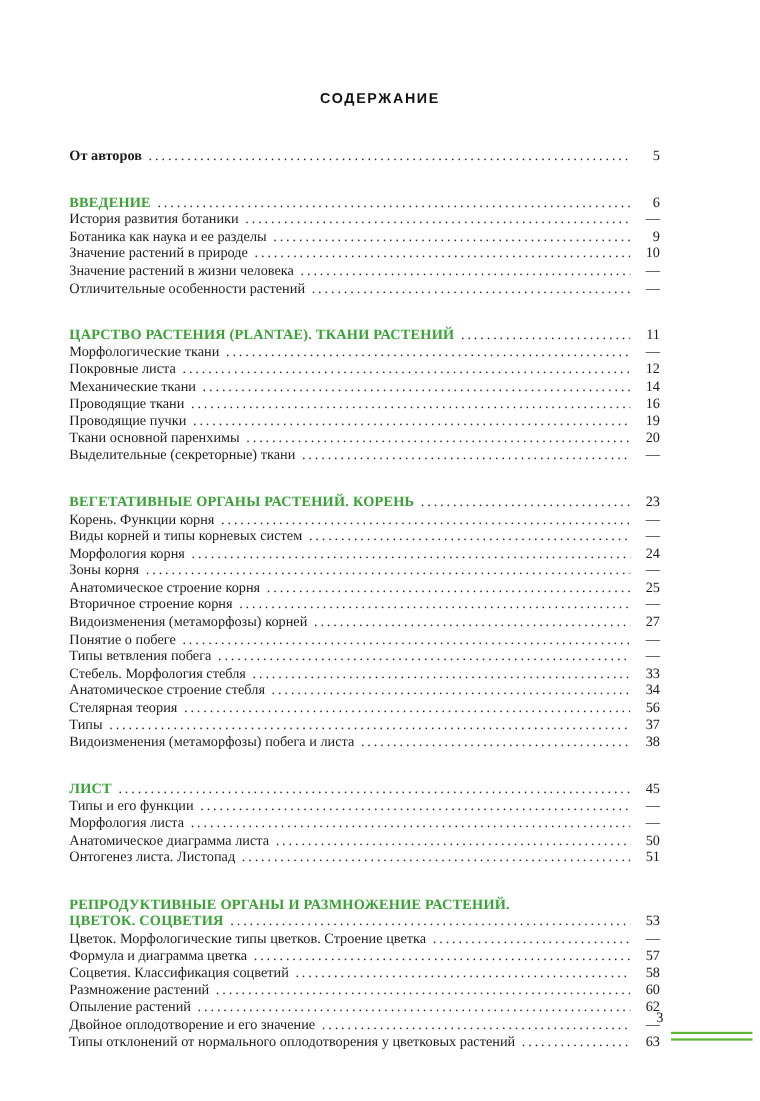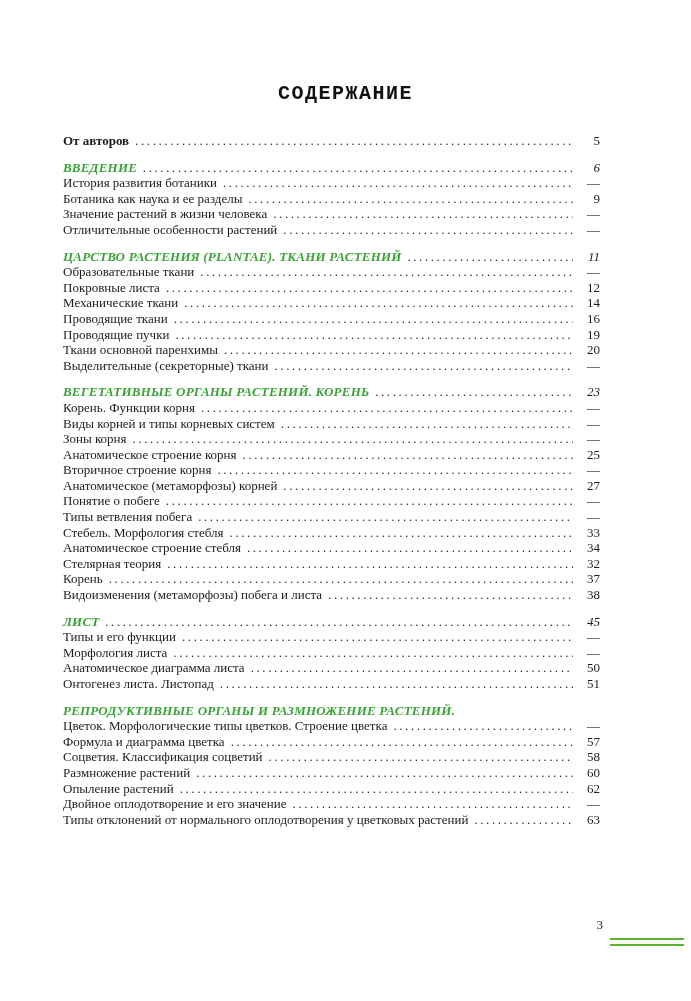--- a/index.html
+++ b/index.html
@@ -14,38 +14,38 @@
     overflow:hidden;
   }
   .page {
     position:absolute; inset:0;
     background:#fff;
   }
   .doc-title {
     position:absolute;
     top:82px; left:0; right:0;
     text-align:center;
-    font-family:Liberation Mono, monospace;
+    font-family:Liberation Sans, sans-serif;
     font-weight:bold;
-    font-size:20px;
+    font-size:13px;
     letter-spacing:1.5px;
     color:#111;
   }
   .toc {
     position:absolute;
     left:63px; right:91px; top:133px;
   }
   .row {
     display:flex;
     align-items:flex-start;
     font-size:13px;
     line-height:15.6px;
     white-space:nowrap;
   }
-  .row.gap { margin-top:11px;font-style:italic; }
+  .row.gap { margin-top:27px; }
   .row .label { flex:0 0 auto; }
   .row.bold .label { font-weight:bold; }
   .row.chapter .label,
   .row.chapter-head .label {
     color:var(--green);
     font-weight:bold;
     letter-spacing:0.2px;
   }
   .leader {
     flex:1 1 auto;
@@ -104,36 +104,41 @@
     <span class="label">История развития ботаники</span>
     <span class="leader"></span>
     <span class="pagenum">—</span>
   </div>
       <div class="row section">
     <span class="label">Ботаника как наука и ее разделы</span>
     <span class="leader"></span>
     <span class="pagenum">9</span>
   </div>
       <div class="row section">
+    <span class="label">Значение растений в природе</span>
+    <span class="leader"></span>
+    <span class="pagenum">10</span>
+  </div>
+      <div class="row section">
     <span class="label">Значение растений в жизни человека</span>
     <span class="leader"></span>
     <span class="pagenum">—</span>
   </div>
       <div class="row section">
     <span class="label">Отличительные особенности растений</span>
     <span class="leader"></span>
     <span class="pagenum">—</span>
   </div>
       <div class="row chapter gap">
     <span class="label">ЦАРСТВО РАСТЕНИЯ (PLANTAE). ТКАНИ РАСТЕНИЙ</span>
     <span class="leader"></span>
     <span class="pagenum">11</span>
   </div>
       <div class="row section">
-    <span class="label">Образовательные ткани</span>
+    <span class="label">Морфологические ткани</span>
     <span class="leader"></span>
     <span class="pagenum">—</span>
   </div>
       <div class="row section">
     <span class="label">Покровные листа</span>
     <span class="leader"></span>
     <span class="pagenum">12</span>
   </div>
       <div class="row section">
     <span class="label">Механические ткани</span>
@@ -169,36 +174,41 @@
     <span class="label">Корень. Функции корня</span>
     <span class="leader"></span>
     <span class="pagenum">—</span>
   </div>
       <div class="row section">
     <span class="label">Виды корней и типы корневых систем</span>
     <span class="leader"></span>
     <span class="pagenum">—</span>
   </div>
       <div class="row section">
+    <span class="label">Морфология корня</span>
+    <span class="leader"></span>
+    <span class="pagenum">24</span>
+  </div>
+      <div class="row section">
     <span class="label">Зоны корня</span>
     <span class="leader"></span>
     <span class="pagenum">—</span>
   </div>
       <div class="row section">
     <span class="label">Анатомическое строение корня</span>
     <span class="leader"></span>
     <span class="pagenum">25</span>
   </div>
       <div class="row section">
     <span class="label">Вторичное строение корня</span>
     <span class="leader"></span>
     <span class="pagenum">—</span>
   </div>
       <div class="row section">
-    <span class="label">Анатомическое (метаморфозы) корней</span>
+    <span class="label">Видоизменения (метаморфозы) корней</span>
     <span class="leader"></span>
     <span class="pagenum">27</span>
   </div>
       <div class="row section">
     <span class="label">Понятие о побеге</span>
     <span class="leader"></span>
     <span class="pagenum">—</span>
   </div>
       <div class="row section">
     <span class="label">Типы ветвления побега</span>
@@ -211,24 +221,24 @@
     <span class="pagenum">33</span>
   </div>
       <div class="row section">
     <span class="label">Анатомическое строение стебля</span>
     <span class="leader"></span>
     <span class="pagenum">34</span>
   </div>
       <div class="row section">
     <span class="label">Стелярная теория</span>
     <span class="leader"></span>
-    <span class="pagenum">32</span>
-  </div>
-      <div class="row section">
-    <span class="label">Корень</span>
+    <span class="pagenum">56</span>
+  </div>
+      <div class="row section">
+    <span class="label">Типы</span>
     <span class="leader"></span>
     <span class="pagenum">37</span>
   </div>
       <div class="row section">
     <span class="label">Видоизменения (метаморфозы) побега и листа</span>
     <span class="leader"></span>
     <span class="pagenum">38</span>
   </div>
       <div class="row chapter gap">
     <span class="label">ЛИСТ</span>
@@ -251,20 +261,25 @@
     <span class="pagenum">50</span>
   </div>
       <div class="row section">
     <span class="label">Онтогенез листа. Листопад</span>
     <span class="leader"></span>
     <span class="pagenum">51</span>
   </div>
       <div class="row chapter-head gap">
     <span class="label">РЕПРОДУКТИВНЫЕ ОРГАНЫ И РАЗМНОЖЕНИЕ РАСТЕНИЙ.</span>
 
+  </div>
+      <div class="row chapter">
+    <span class="label">ЦВЕТОК. СОЦВЕТИЯ</span>
+    <span class="leader"></span>
+    <span class="pagenum">53</span>
   </div>
       <div class="row section">
     <span class="label">Цветок. Морфологические типы цветков. Строение цветка</span>
     <span class="leader"></span>
     <span class="pagenum">—</span>
   </div>
       <div class="row section">
     <span class="label">Формула и диаграмма цветка</span>
     <span class="leader"></span>
     <span class="pagenum">57</span>

